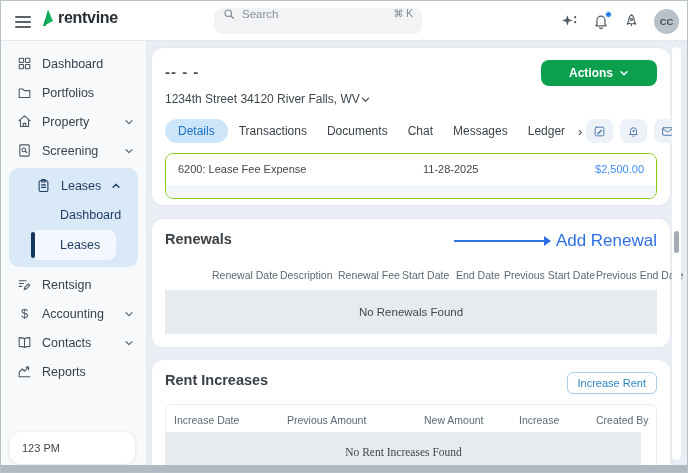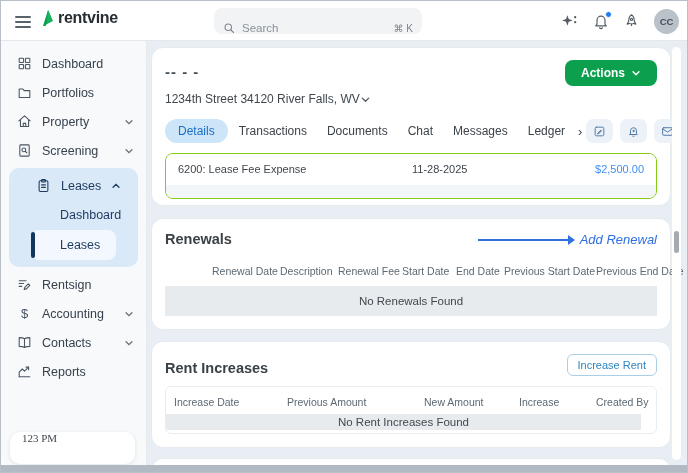--- a/index.html
+++ b/index.html
@@ -16,21 +16,21 @@
   .topbar {
     position:absolute; top:0; left:0; right:0; height:40px;
     background:#fff; border-bottom:1px solid #e4e8ec; z-index:5;
   }
   .hamburger { position:absolute; left:14px; top:12px; width:16px; cursor:pointer; }
   .hamburger div { height:2px; background:#5a6269; margin:3px 0; border-radius:1px; }
   .logo { position:absolute; left:38px; top:8px; display:flex; align-items:center; gap:3px; }
   .logo-text { font-size:16px; font-weight:700; color:#262d33; letter-spacing:-0.3px; }
   .searchbox {
     position:absolute; left:213px; top:7px; width:208px; height:26px;
-    background:#f1f3f5; border-radius:8px; display:flex; align-items:flex-end; padding:0 9px;
+    background:#f1f3f5; border-radius:8px; display:flex; align-items:flex-start; padding:0 9px;
   }
   .searchbox input {
     border:none; background:transparent; outline:none; flex:1; font-size:11.5px;
     color:#3c434a; font-family:"Liberation Sans", sans-serif; min-width:0;
   }
   .searchbox input::placeholder { color:#8a9199; }
   .search-shortcut { font-size:10px; color:#7d858d; white-space:nowrap; }
   .topbar-right { position:absolute; right:8px; top:0; height:40px; display:flex; align-items:center; gap:15px; }
   .top-icon { position:relative; cursor:pointer; }
   .bell-dot { position:absolute; top:-2px; right:-3px; width:7px; height:7px; border-radius:50%; border:1.5px solid #fff; }
@@ -59,81 +59,81 @@
     border-radius:8px;
   }
   .sub-item.active { background:#f2f8fd; }
   .sub-item.active::before {
     content:""; position:absolute; left:0; top:2px; bottom:2px; width:4px;
     background:#14355e; border-radius:3px;
   }
   .sidebar-footer {
     position:absolute; left:9px; right:11px; bottom:8px; height:32px;
     background:#fff; border-radius:10px; box-shadow:0 1px 4px rgba(30,50,70,.10);
-    display:flex; padding-left:12px;
-    font-size:11px; color:#3f474e;font-family:Liberation Serif, serif;
+    display:flex; align-items:center; padding-left:12px;
+    font-size:11px; color:#3f474e;
   }
 
   
   .main { position:absolute; top:40px; left:146px; right:0; bottom:0; }
   .content { position:absolute; left:4px; top:6px; width:520px; }
   .card {
     background:#fff; border:1px solid #e5eaef; border-radius:12px;
     padding:12px 13px;
   }
   .header-card { margin-bottom:12px; padding-bottom:6px; }
   .title-row { display:flex; align-items:flex-start; }
   .page-title { font-size:15px; font-weight:700; color:#474f56; letter-spacing:1px; flex:1; padding-top:3px; }
   .actions-btn {
     border:none; color:#fff; font-size:12px; font-weight:600;
-    border-radius:8px; padding:6px 16px; display:flex; align-items:center; gap:6px;
+    border-radius:8px; padding:6px 28px; display:flex; align-items:center; gap:6px;
     cursor:pointer; font-family:"Liberation Sans", sans-serif;
   }
   .address-row { margin-top:6px; display:flex; align-items:center; gap:0; font-size:12px; color:#3f474e; }
   .tabs-row { margin-top:13px; display:flex; align-items:center; gap:2px; }
   .tab { font-size:12px; color:#3c434a; padding:5px 9px; cursor:pointer; white-space:nowrap; }
   .tab.active { background:#cde5f8; color:#1b6fc4; border-radius:999px; padding:5px 13px; font-weight:400; }
   .tab-more { font-size:13px; color:#3c434a; padding:0 2px; cursor:pointer; }
   .tab-actions { margin-left:auto; display:flex; gap:7px; }
   .icon-btn {
     width:27px; height:24px; background:#edf2f8; border:none; border-radius:7px;
     display:flex; align-items:center; justify-content:center; cursor:pointer;
   }
   .charge-box { margin-top:10px; border:1px solid #84cc16; border-radius:8px; overflow:hidden; }
   .charge-row { position:relative; padding:9px 12px 10px; font-size:11px; color:#3f464d; background:#fff; }
-  .charge-date { position:absolute; left:246px; top:9px; }
+  .charge-date { position:absolute; left:257px; top:9px; }
   .charge-amt { position:absolute; right:12px; top:9px; }
   .charge-footer { height:13px; background:#f3f6f9; }
 
-  .section-head { display:flex; align-items:flex-end; }
+  .section-head { display:flex; align-items:flex-start; }
   .section-title { font-size:14.5px; font-weight:700; color:#3a4147; flex:1; }
   .renewals-card { margin-bottom:11px; padding-bottom:13px; }
   .add-renewal-wrap { display:flex; align-items:center; gap:6px; }
   .anno-arrow { width:96px; height:2px; position:relative; }
   .anno-arrow::after {
     content:""; position:absolute; right:-1px; top:-4px;
     border-left:7px solid; border-top:5px solid transparent; border-bottom:5px solid transparent;
     border-left-color:inherit;
   }
-  .link { font-size:13px; cursor:pointer; text-decoration:none;font-style:italic; }
+  .link { font-size:17px; cursor:pointer; text-decoration:none; }
   .ren-grid { display:grid; grid-template-columns:68px 58px 64px 54px 48px 92px auto; padding-left:8px; margin-top:12px;margin-left:39px; }
   .col-h { font-size:10.5px; color:#5d6974; padding:6px 0; white-space:nowrap; }
   .empty-row {
-    margin-top:3px; height:30px; background:#e8ebee;
+    margin-top:3px; height:44px; background:#e8ebee;
     display:flex; align-items:center; justify-content:center;
     font-size:11.5px; color:#41484f;
   }
   .rent-card { margin-bottom:10px; padding-bottom:13px; }
   .increase-btn {
     background:#fff; border:1px solid #a9cfe6; color:#2e86c1; font-size:11px;
     border-radius:6px; padding:4px 10px; cursor:pointer; font-family:"Liberation Sans", sans-serif;
   }
   .rent-table { margin-top:10px; border:1px solid #e9edf1; border-radius:6px; overflow:hidden; padding-bottom:3px; }
   .rent-grid { display:grid; grid-template-columns:101px 125px 83px 65px auto; padding:3px 0 0 8px; background:#fff;gap:12px; }
-  .rent-empty { margin-right:15px; height:16px; background:#e8ebee; display:flex; align-items:center; justify-content:center; font-size:11.5px; color:#41484f; }
+  .rent-empty { margin-right:15px; height:40px; background:#e8ebee; display:flex; align-items:center; justify-content:center; font-size:11.5px; color:#41484f;font-family:Liberation Serif, serif; }
   .fwd-card { height:42px; padding:12px 13px; display:flex; align-items:center; overflow:hidden; }
 
   .vtrack { position:absolute; top:6px; bottom:12px; right:6px; width:9px; background:#fff; border-radius:5px; }
   .vthumb { position:absolute; top:184px; left:2px; width:5px; height:22px; background:#a4abb2; border-radius:3px; cursor:pointer; }
 
   .bottom-strip { position:absolute; left:0; right:0; bottom:0; height:7px; background:#b1bac3; z-index:20; }
 </style>
 </head>
 <body>
 

